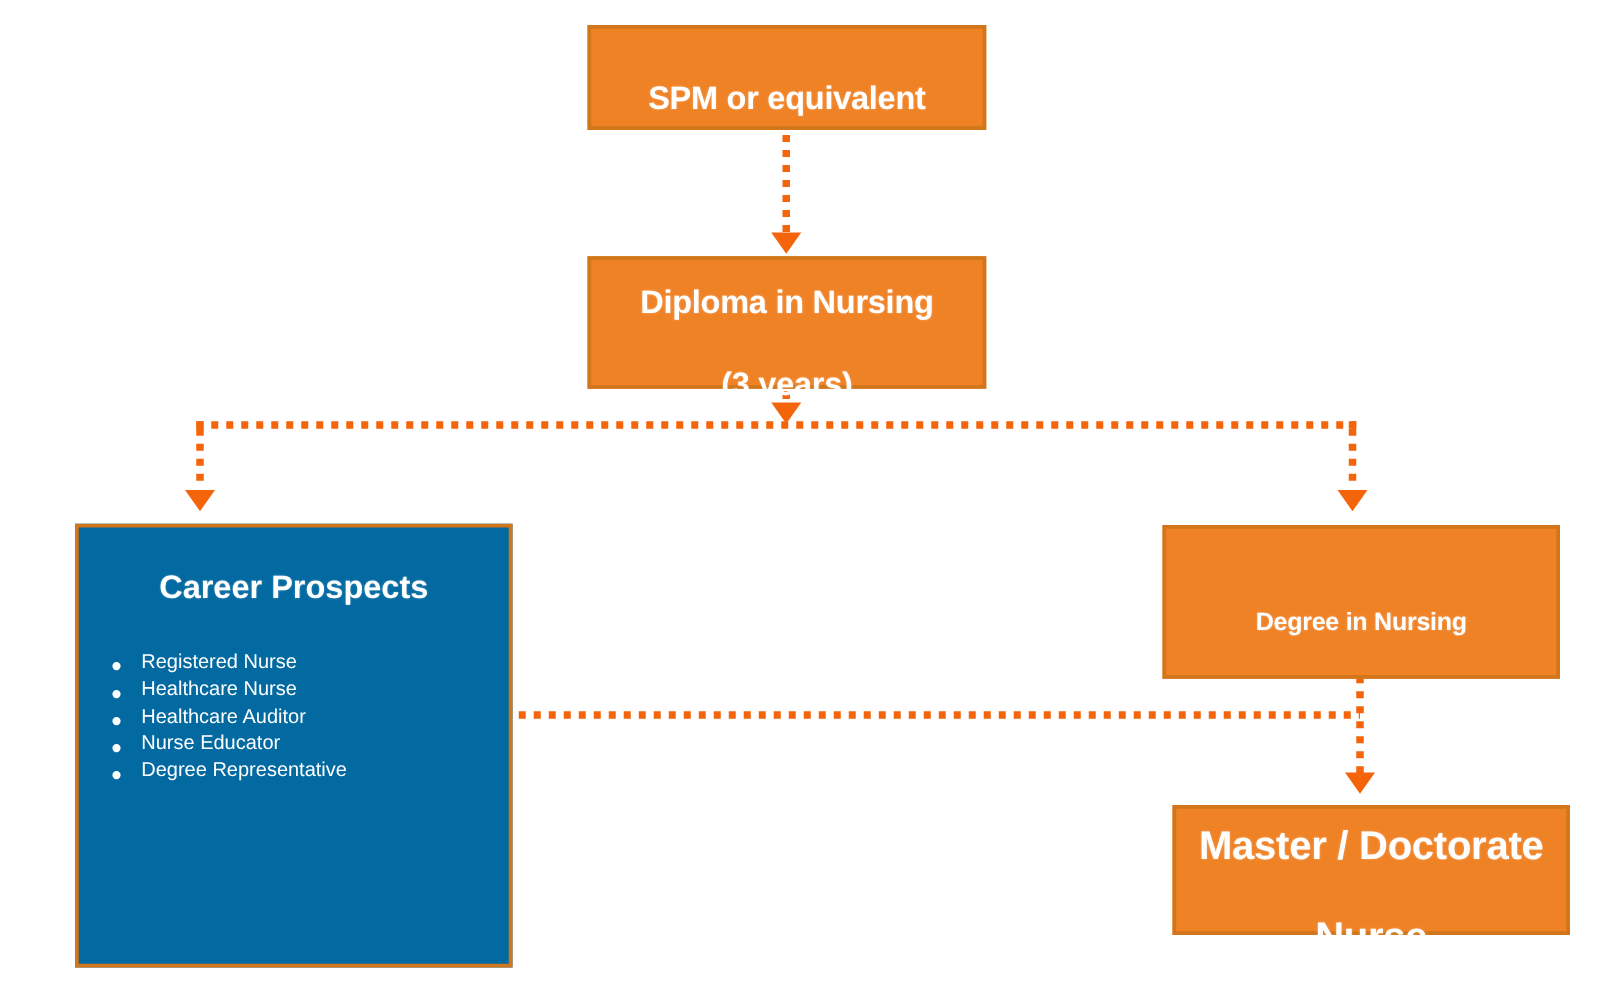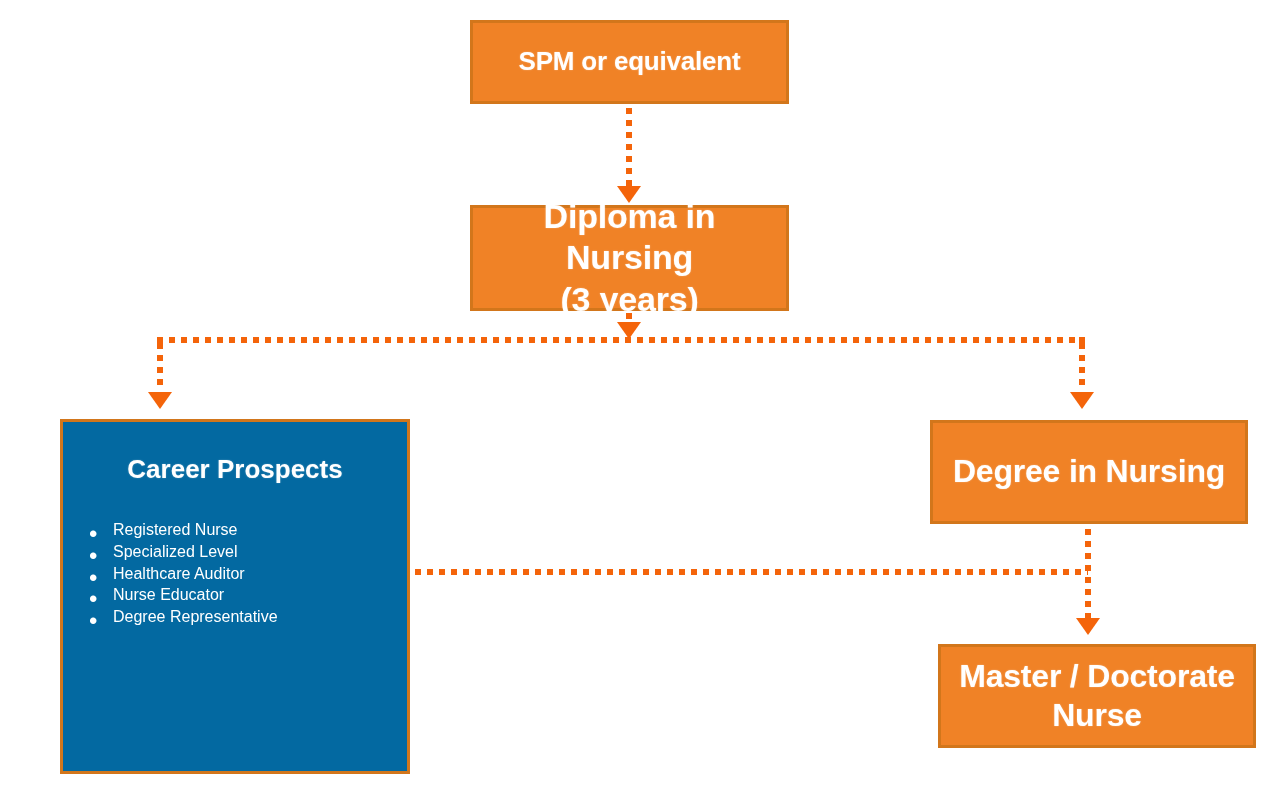--- a/index.html
+++ b/index.html
@@ -31,26 +31,27 @@
     align-items: center;
     justify-content: center;
     text-align: center;
     font-weight: bold;
     letter-spacing: -0.2px;
     text-shadow: 0 0 2px rgba(255,255,255,0.35);
   }
   .node-title {
     line-height: 1.22;
     padding: 0 10px;
+    margin-top: 34px;
   }
 
   
   #node-spm        { left: 470px; top: 20px;  width: 319px; height: 84px;  font-size: 26px; }
-  #node-diploma    { left: 470px; top: 205px; width: 319px; height: 106px; font-size: 34px; }
-  #node-degree     { left: 930px; top: 420px; width: 318px; height: 104px; font-size: 32px; }
+  #node-diploma    { left: 470px; top: 205px; width: 319px; height: 106px; font-size: 26px; }
+  #node-degree     { left: 930px; top: 420px; width: 318px; height: 123px; font-size: 20px; }
   #node-master     { left: 938px; top: 644px; width: 318px; height: 104px; font-size: 32px; }
 
   
   #node-career {
     position: absolute;
     left: 27px;
     top: 419px;
     width: 350px;
     height: 355px;
     box-sizing: border-box;
@@ -162,20 +163,20 @@
 
   <div class="node" id="node-master">
     <div class="node-title">Master / Doctorate</div>
     <div class="node-title">Nurse</div>
   </div>
 
   <div id="node-career">
     <div id="career-heading">Career Prospects</div>
     <ul id="career-list">
       <li>Registered Nurse</li>
-      <li>Specialized Level</li>
+      <li>Healthcare Nurse</li>
       <li>Healthcare Auditor</li>
       <li>Nurse Educator</li>
       <li>Degree Representative</li>
     </ul>
   </div>
 
 </div>
 
 </body></html>

